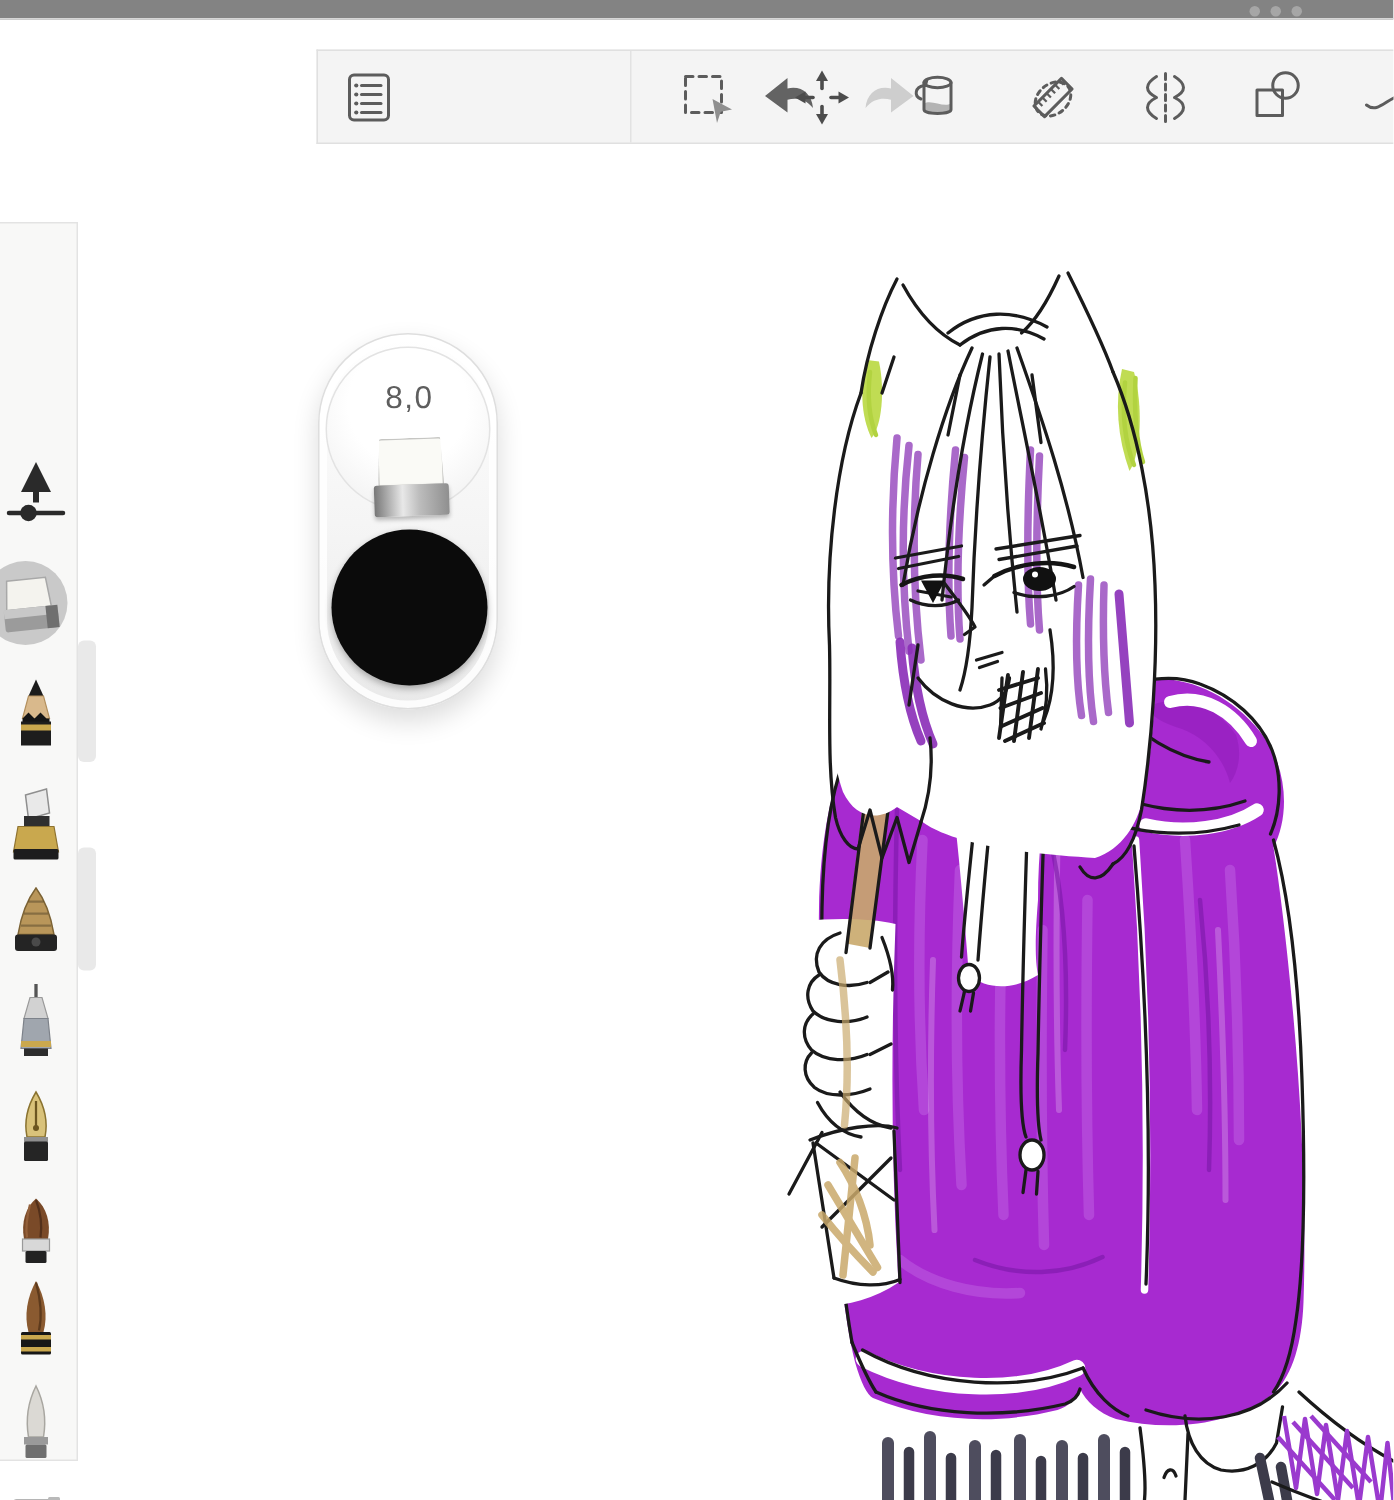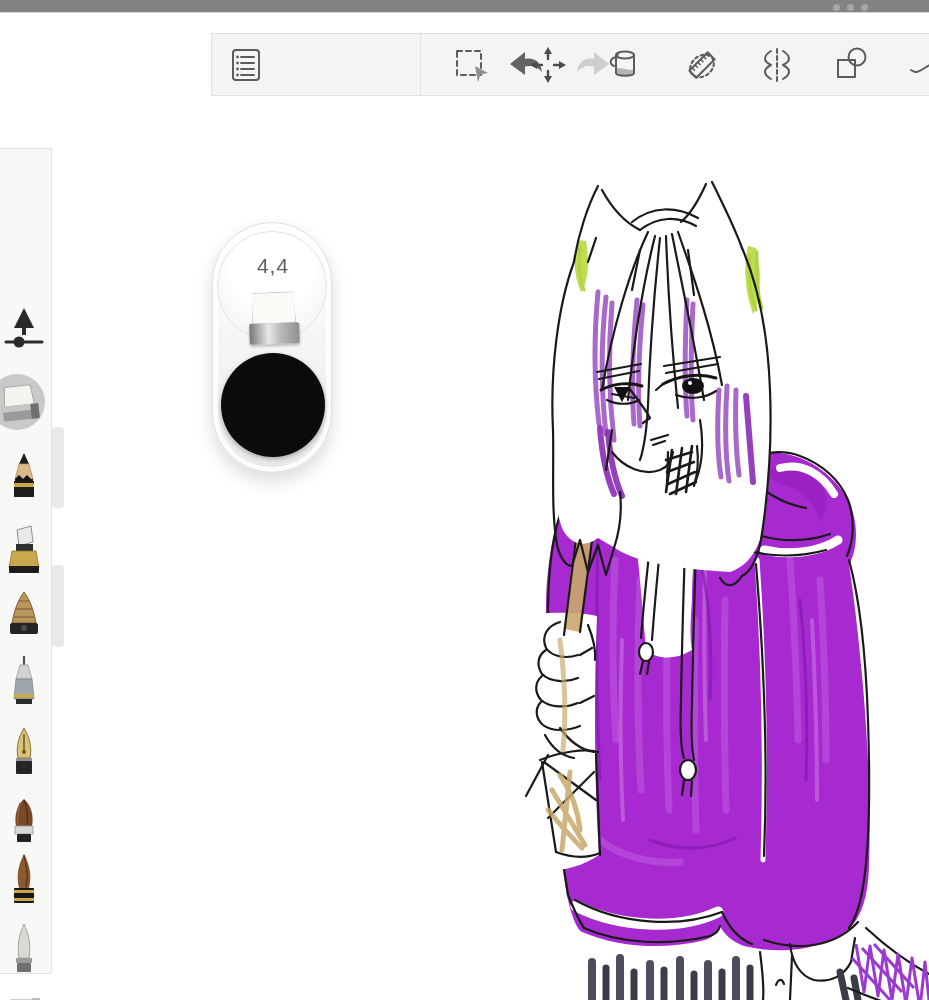--- a/index.html
+++ b/index.html
@@ -527,20 +527,20 @@
         </g>
     </svg>
   </button>
 
 </div>
 <div class="scroll-tab t1"></div>
 <div class="scroll-tab t2"></div>
 
 <div class="puck">
   <div class="puck-top">
-    <div class="puck-size">4,4</div>
+    <div class="puck-size">8,0</div>
     <div class="puck-eraser">
       <div class="white"></div>
         <div class="band"></div>
     </div>
   </div>
   <div class="puck-color"></div>
 </div>
 
 </body></html>

